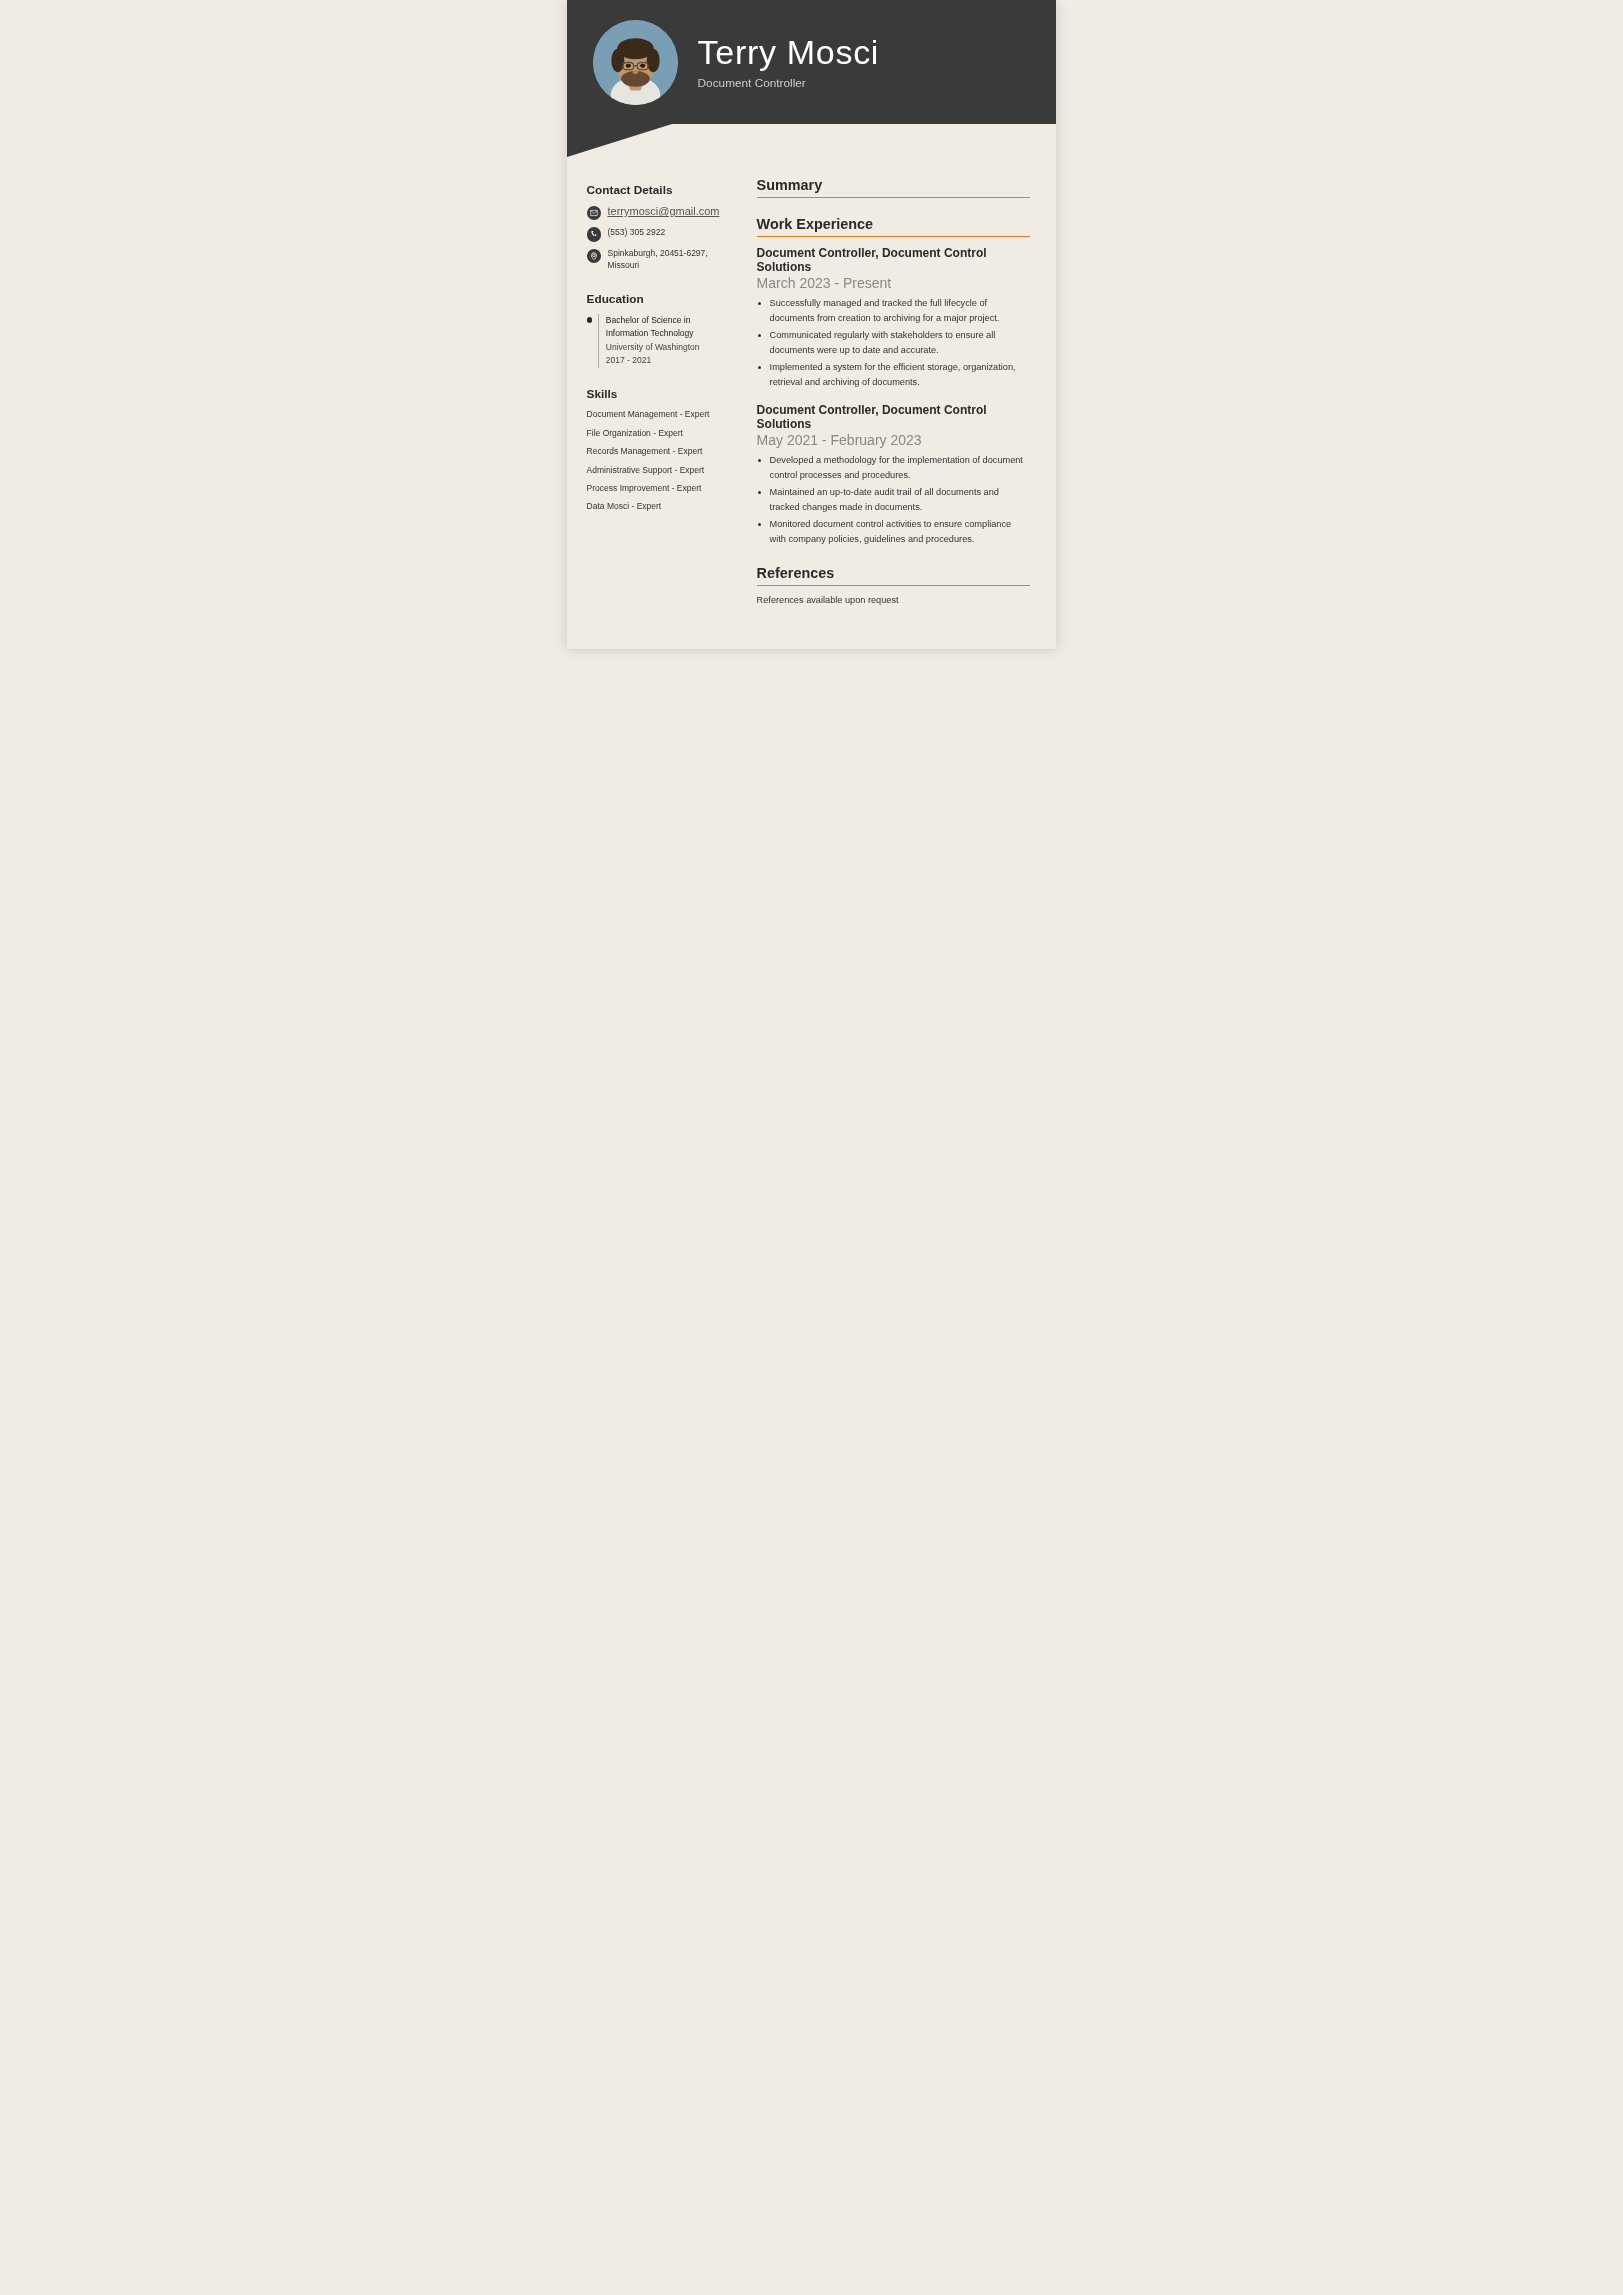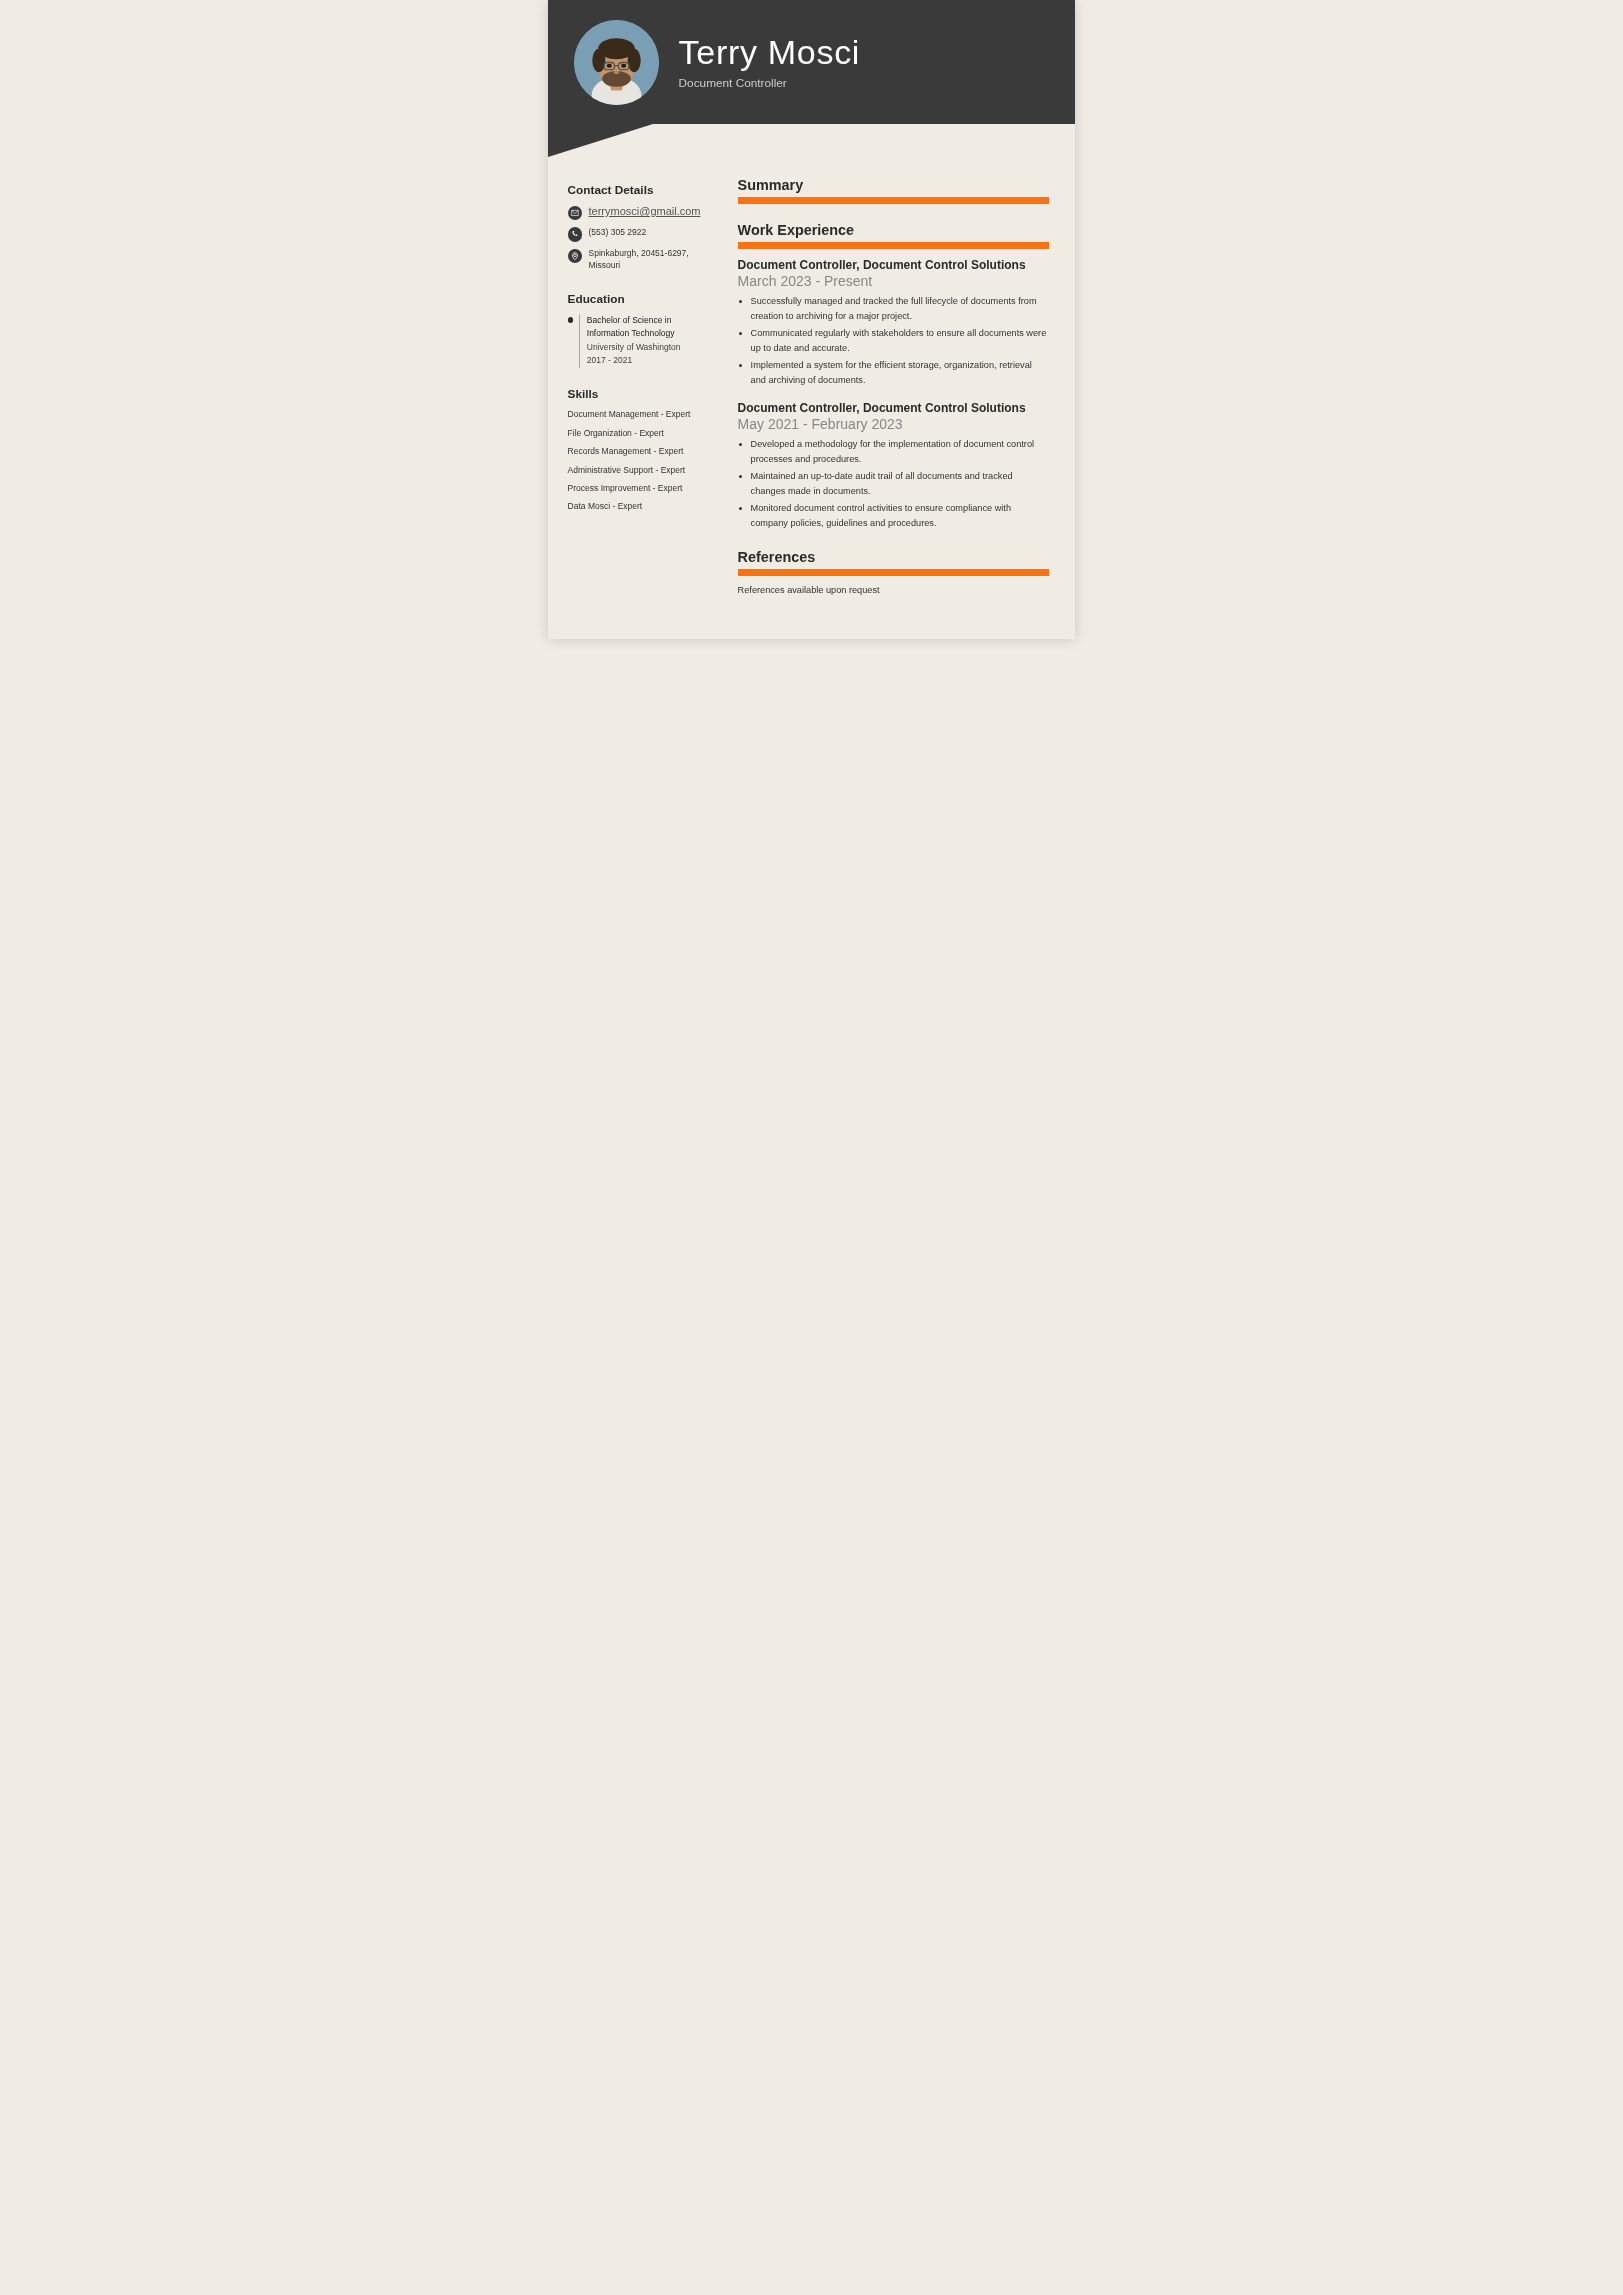--- a/index.html
+++ b/index.html
@@ -5,21 +5,21 @@
     * { margin: 0; padding: 0; box-sizing: border-box; }
     body {
       font-family: 'Arial', sans-serif;
       background: #f0ebe3;
       display: flex;
       justify-content: center;
       align-items: flex-start;
       min-height: 100vh;
     }
     .resume {
-      width: 527px;
+      width: 489px;
       background: #f0ebe3;
       box-shadow: 0 1.3px 13px rgba(0,0,0,0.15);
     }
     
     .header {
       background: #3a3a3a;
       display: flex;
       align-items: center;
       padding: 19.6px 26px 19.6px 26px;
       gap: 19.6px;
@@ -157,21 +157,21 @@
       flex: 1;
       padding: 6.5px 26px 26px 19.6px;
     }
     .section {
       margin-bottom: 18.3px;
     }
     .section-title {
       font-size: 14.4px;
       font-weight: 700;
       color: #2a2a2a;
-      border-bottom: 7px solid #f97316;
+      border-bottom: 1px solid #f97316;
       padding-bottom: 3.9px;
       margin-bottom: 9px;
     }
     .summary-text {
       font-size: 9.2px;
       color: #333;
       line-height: 1.7;
     }
     
     .job {

